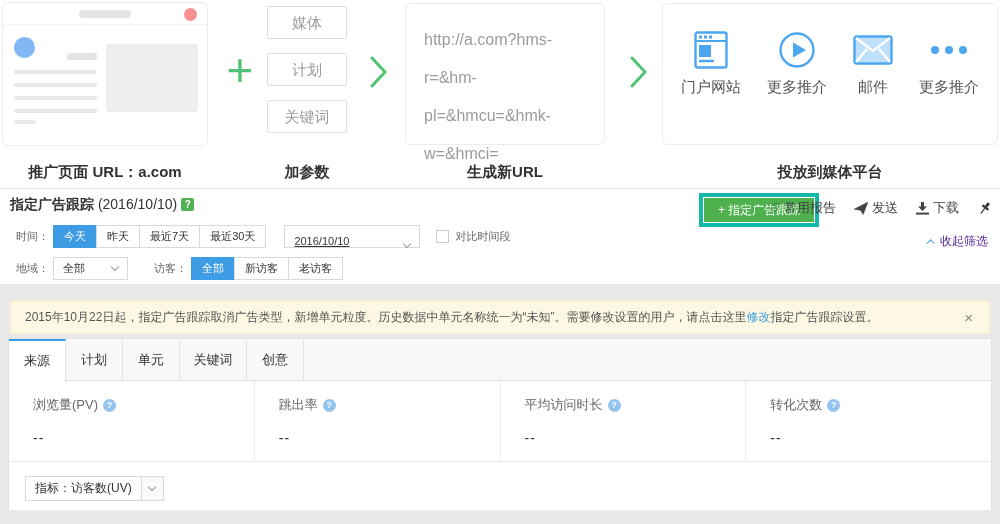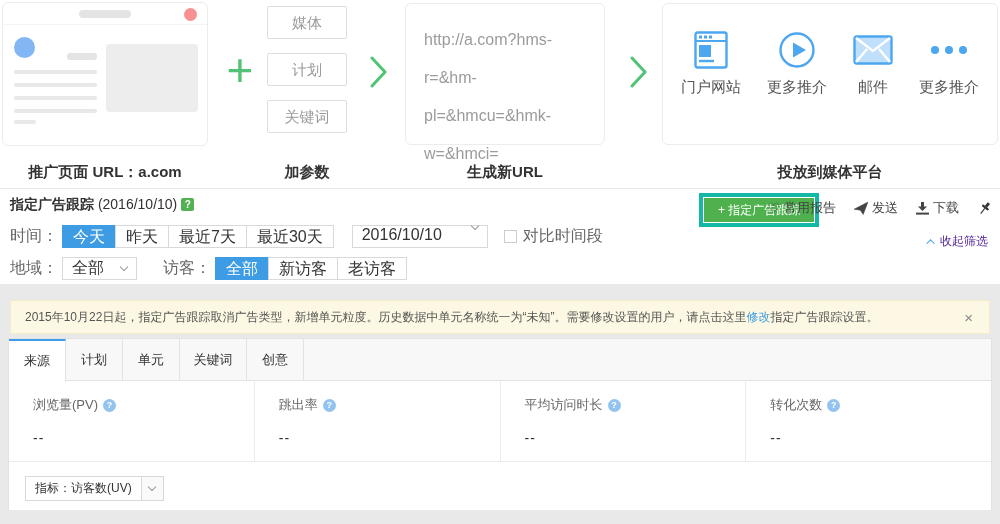--- a/index.html
+++ b/index.html
@@ -56,30 +56,30 @@
   .toolbar { position:absolute; right:8px; top:10px; display:flex; align-items:center; gap:18px; }
   .tool { display:flex; align-items:center; gap:4px; font-size:13px; color:#444; cursor:pointer; }
   .heart { font-size:14px; color:#444; }
   .collapse-link { position:absolute; right:12px; top:44px; font-size:12px; color:#4c1d95; cursor:pointer;
     display:flex; align-items:center; gap:5px; }
   .chev-up { display:inline-block; width:6px; height:6px; border-left:1px solid #3d9ce4; border-top:1px solid #3d9ce4;
     transform:rotate(45deg) translateY(2px); }
   .chev-down { display:inline-block; width:6px; height:6px; border-right:1px solid #999; border-bottom:1px solid #999;
     transform:rotate(45deg); margin-top:-3px; }
 
-  .frow { position:absolute; left:10px; display:flex; align-items:center; font-size:16px; color:#666; }
+  .frow { position:absolute; left:16px; display:flex; align-items:center; font-size:11px; color:#666; }
   .frow.r1{top:36px;} .frow.r2{top:68px;}
   .flabel { margin-right:4px; }
   .seg { display:inline-flex; }
   .seg .opt { height:23px; line-height:21px; padding:0 10px; border:1px solid #d9d9d9; margin-left:-1px;
     background:#fff; color:#333; cursor:pointer; white-space:nowrap; }
   .seg .opt:first-child{ margin-left:0; }
   .seg .opt.active { background:#3d9ce4; border-color:#3d9ce4; color:#fff; }
   .date-select { width:136px; height:23px; border:1px solid #d9d9d9; margin-left:18px; background:#fff;
-    display:flex; align-items:flex-start; justify-content:space-between; padding:0 9px; color:#333; cursor:pointer; }
+    display:flex; align-items:flex-end; justify-content:space-between; padding:0 9px; color:#333; cursor:pointer;text-decoration:underline; }
   .checkbox { width:13px; height:13px; border:1px solid #ccc; background:#fff; margin:0 6px 0 16px; cursor:pointer; }
   .region-select { width:75px; height:23px; border:1px solid #d9d9d9; background:#fff; margin-right:26px;
     display:flex; align-items:center; justify-content:space-between; padding:0 9px; color:#333; cursor:pointer; }
 
   
   .gray-band { position:absolute; left:0; top:284px; width:1000px; height:240px; background:#e9e9e9; }
 
   
   .notice { position:absolute; left:10px; top:300px; width:980px; height:34px; background:#fcf8e3;
     border:1px solid #f3ecc9; display:flex; align-items:center; padding:0 14px; }

